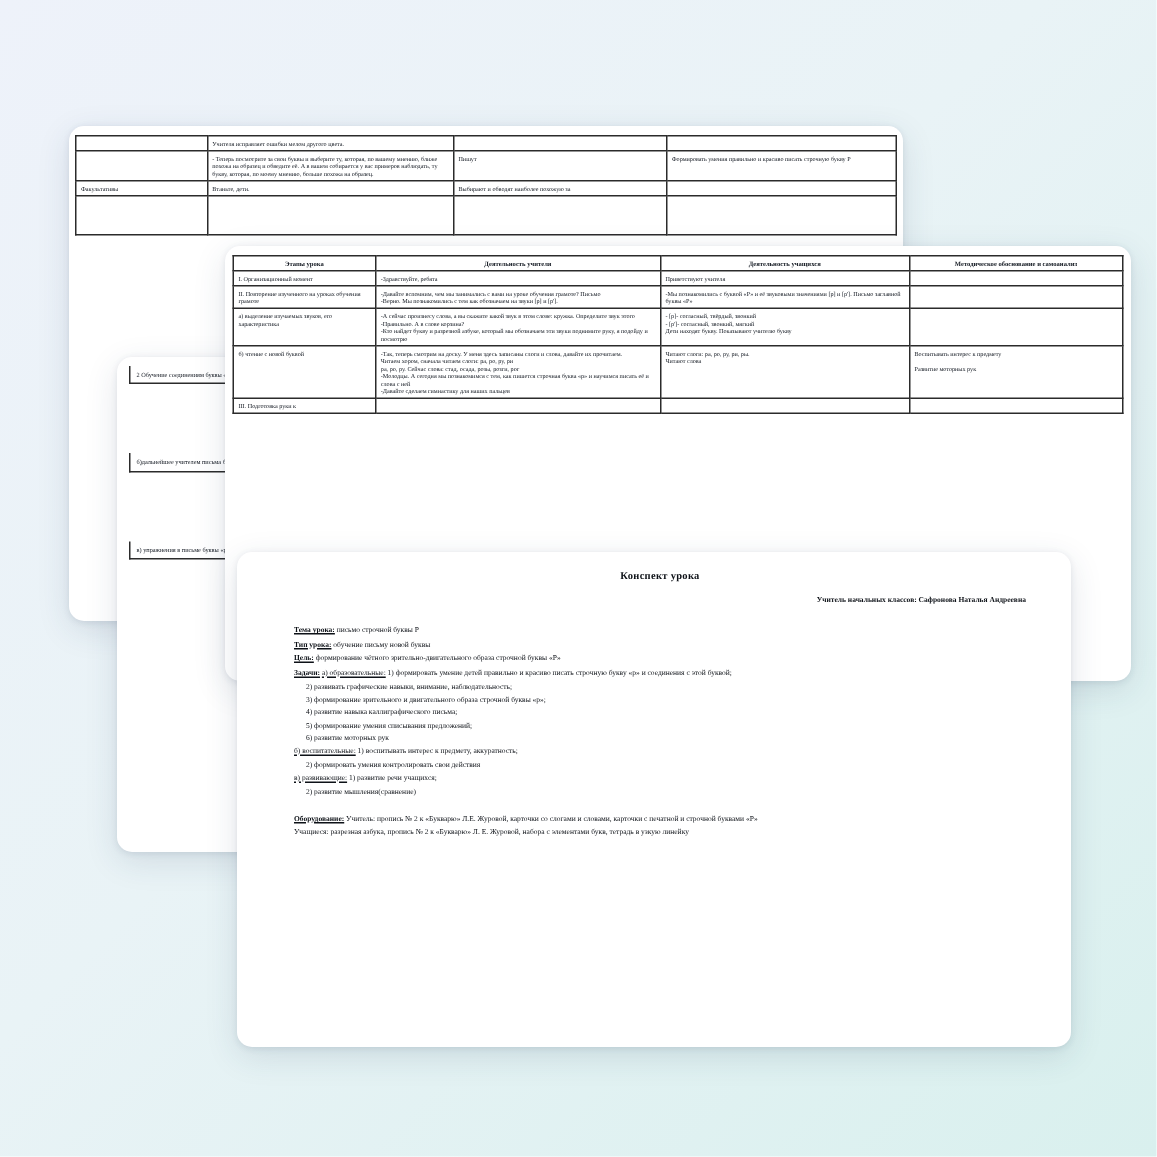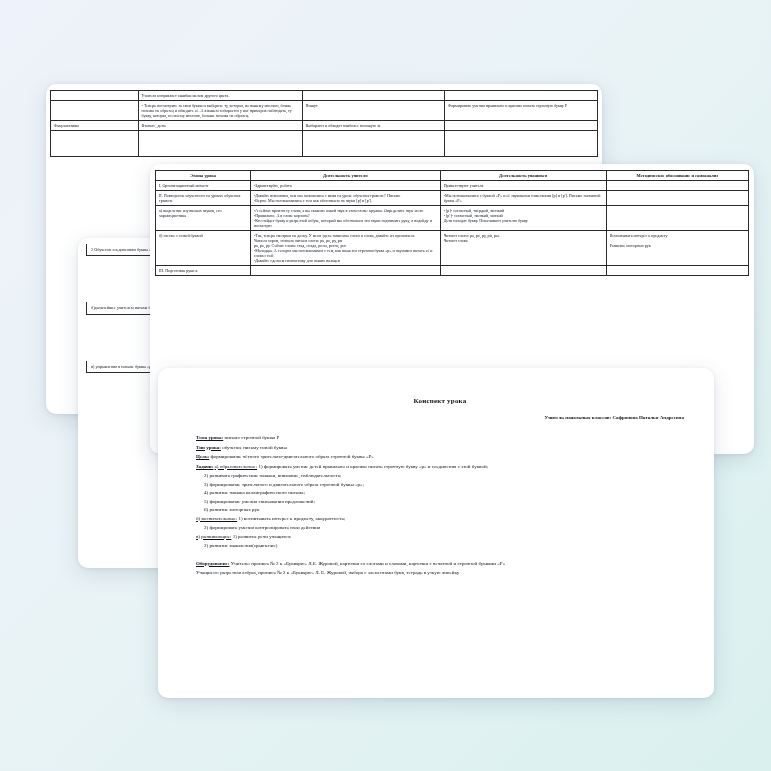--- a/index.html
+++ b/index.html
@@ -71,21 +71,21 @@
     padding: 3px 4px;
   }
   .s2-gap { height: 46px; }
 
   
   .s3-wrap { position: absolute; left: 5px; top: 6px; right: 5px; }
 
   
   .k-wrap {
     position: absolute;
-    left: 38px; top: 29px; right: 30px;
+    left: 38px; top: 12px; right: 30px;
     color: #0d1117;
   }
   .k-title {
     text-align: center;
     font-size: 7px;
     font-weight: bold;
     margin: 0 0 10px 0;
     letter-spacing: 0.2px;
   }
   .k-teacher {

